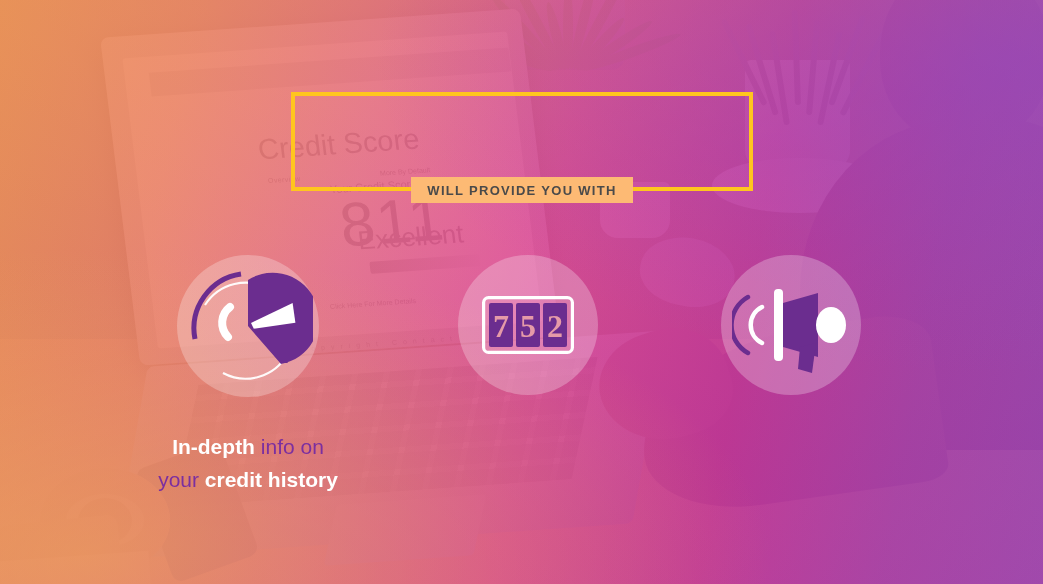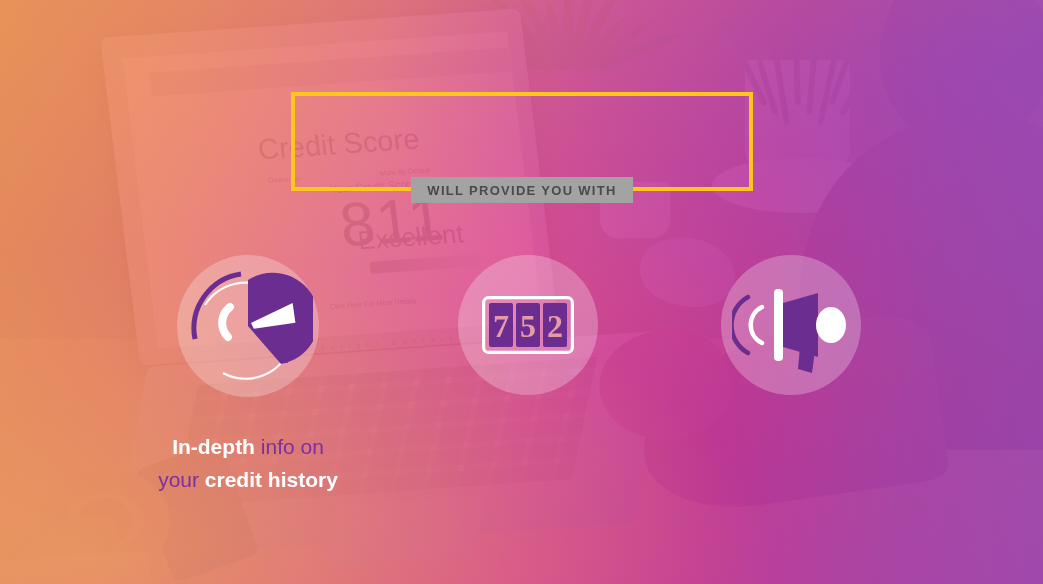--- a/index.html
+++ b/index.html
@@ -185,21 +185,21 @@
     border:4px solid #ffc61e;
   }
   .title-text {
     position:absolute; left:291px; top:92px; width:462px; height:99px;
     display:flex; align-items:center; justify-content:center;
     color:#ffffff; font-size:58px; font-weight:300;
     letter-spacing:2.5px; line-height:1; white-space:nowrap;
   }
   .subtitle-banner {
     position:absolute; left:411px; top:177px; width:222px; height:26px;
-    background:#a3a3a3;
+    background:#fdba74;
     display:flex; align-items:center; justify-content:center;
   }
   .subtitle-banner span {
     color:#4a4a4a; font-size:13px; font-weight:600; letter-spacing:1.3px;
   }
 
   
   .features { position:absolute; left:0; top:255px; width:1043px; }
   .feature { position:absolute; text-align:center; }
   .f1 { left:128px; width:240px; }

